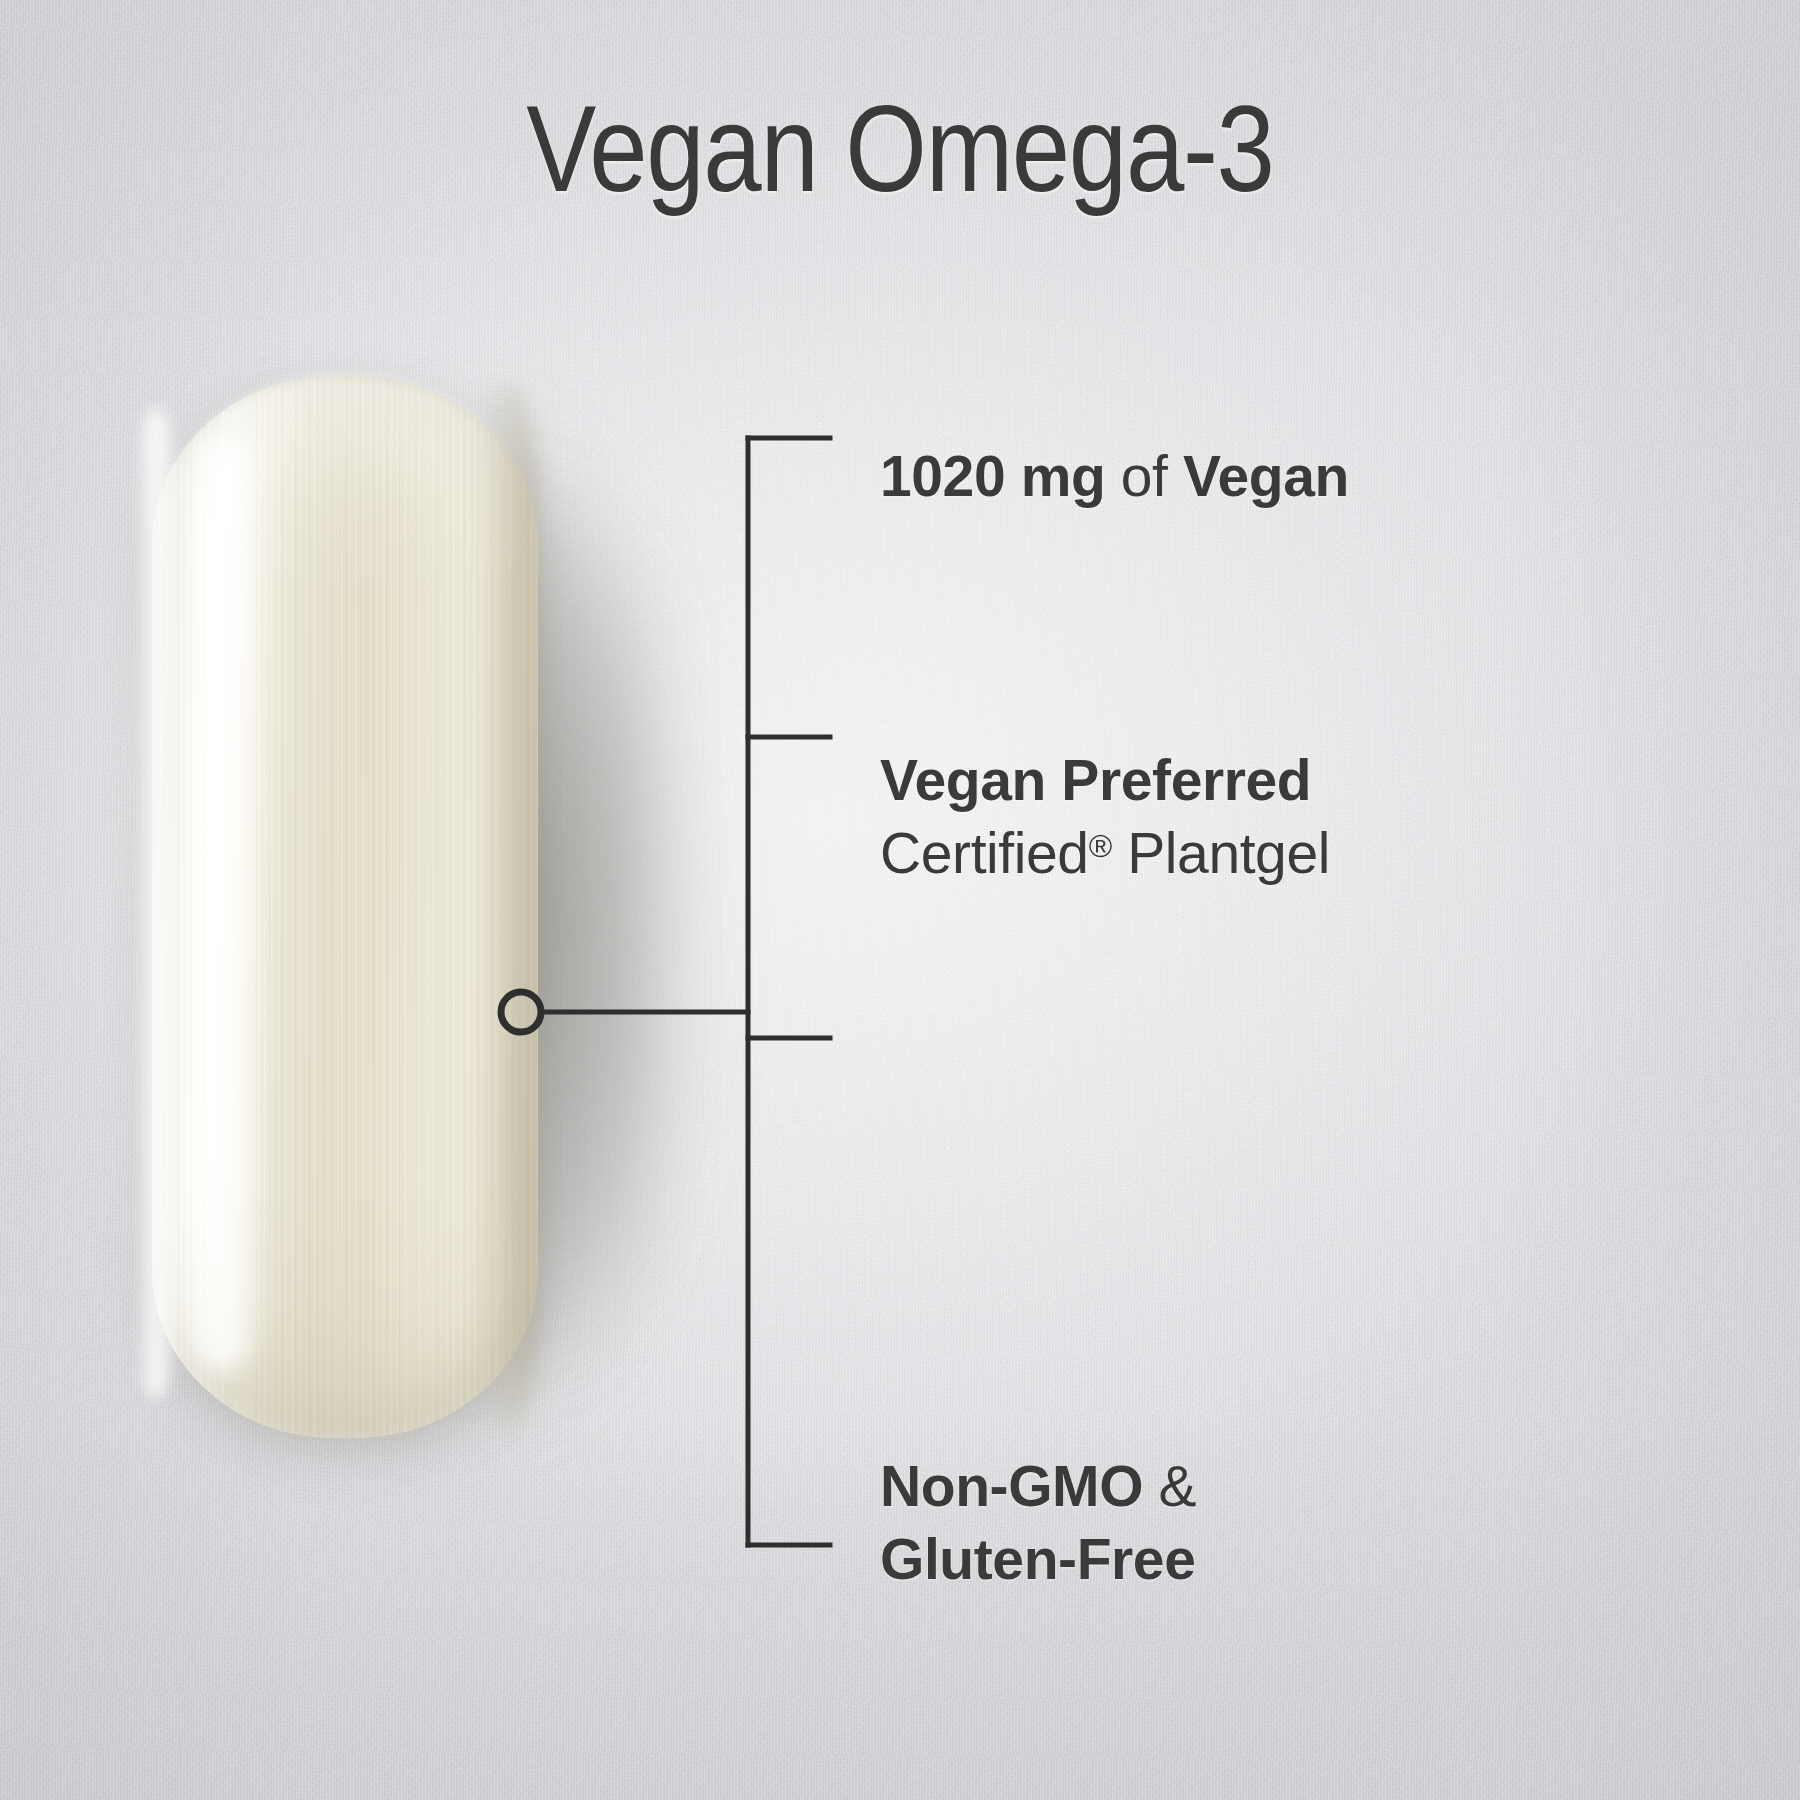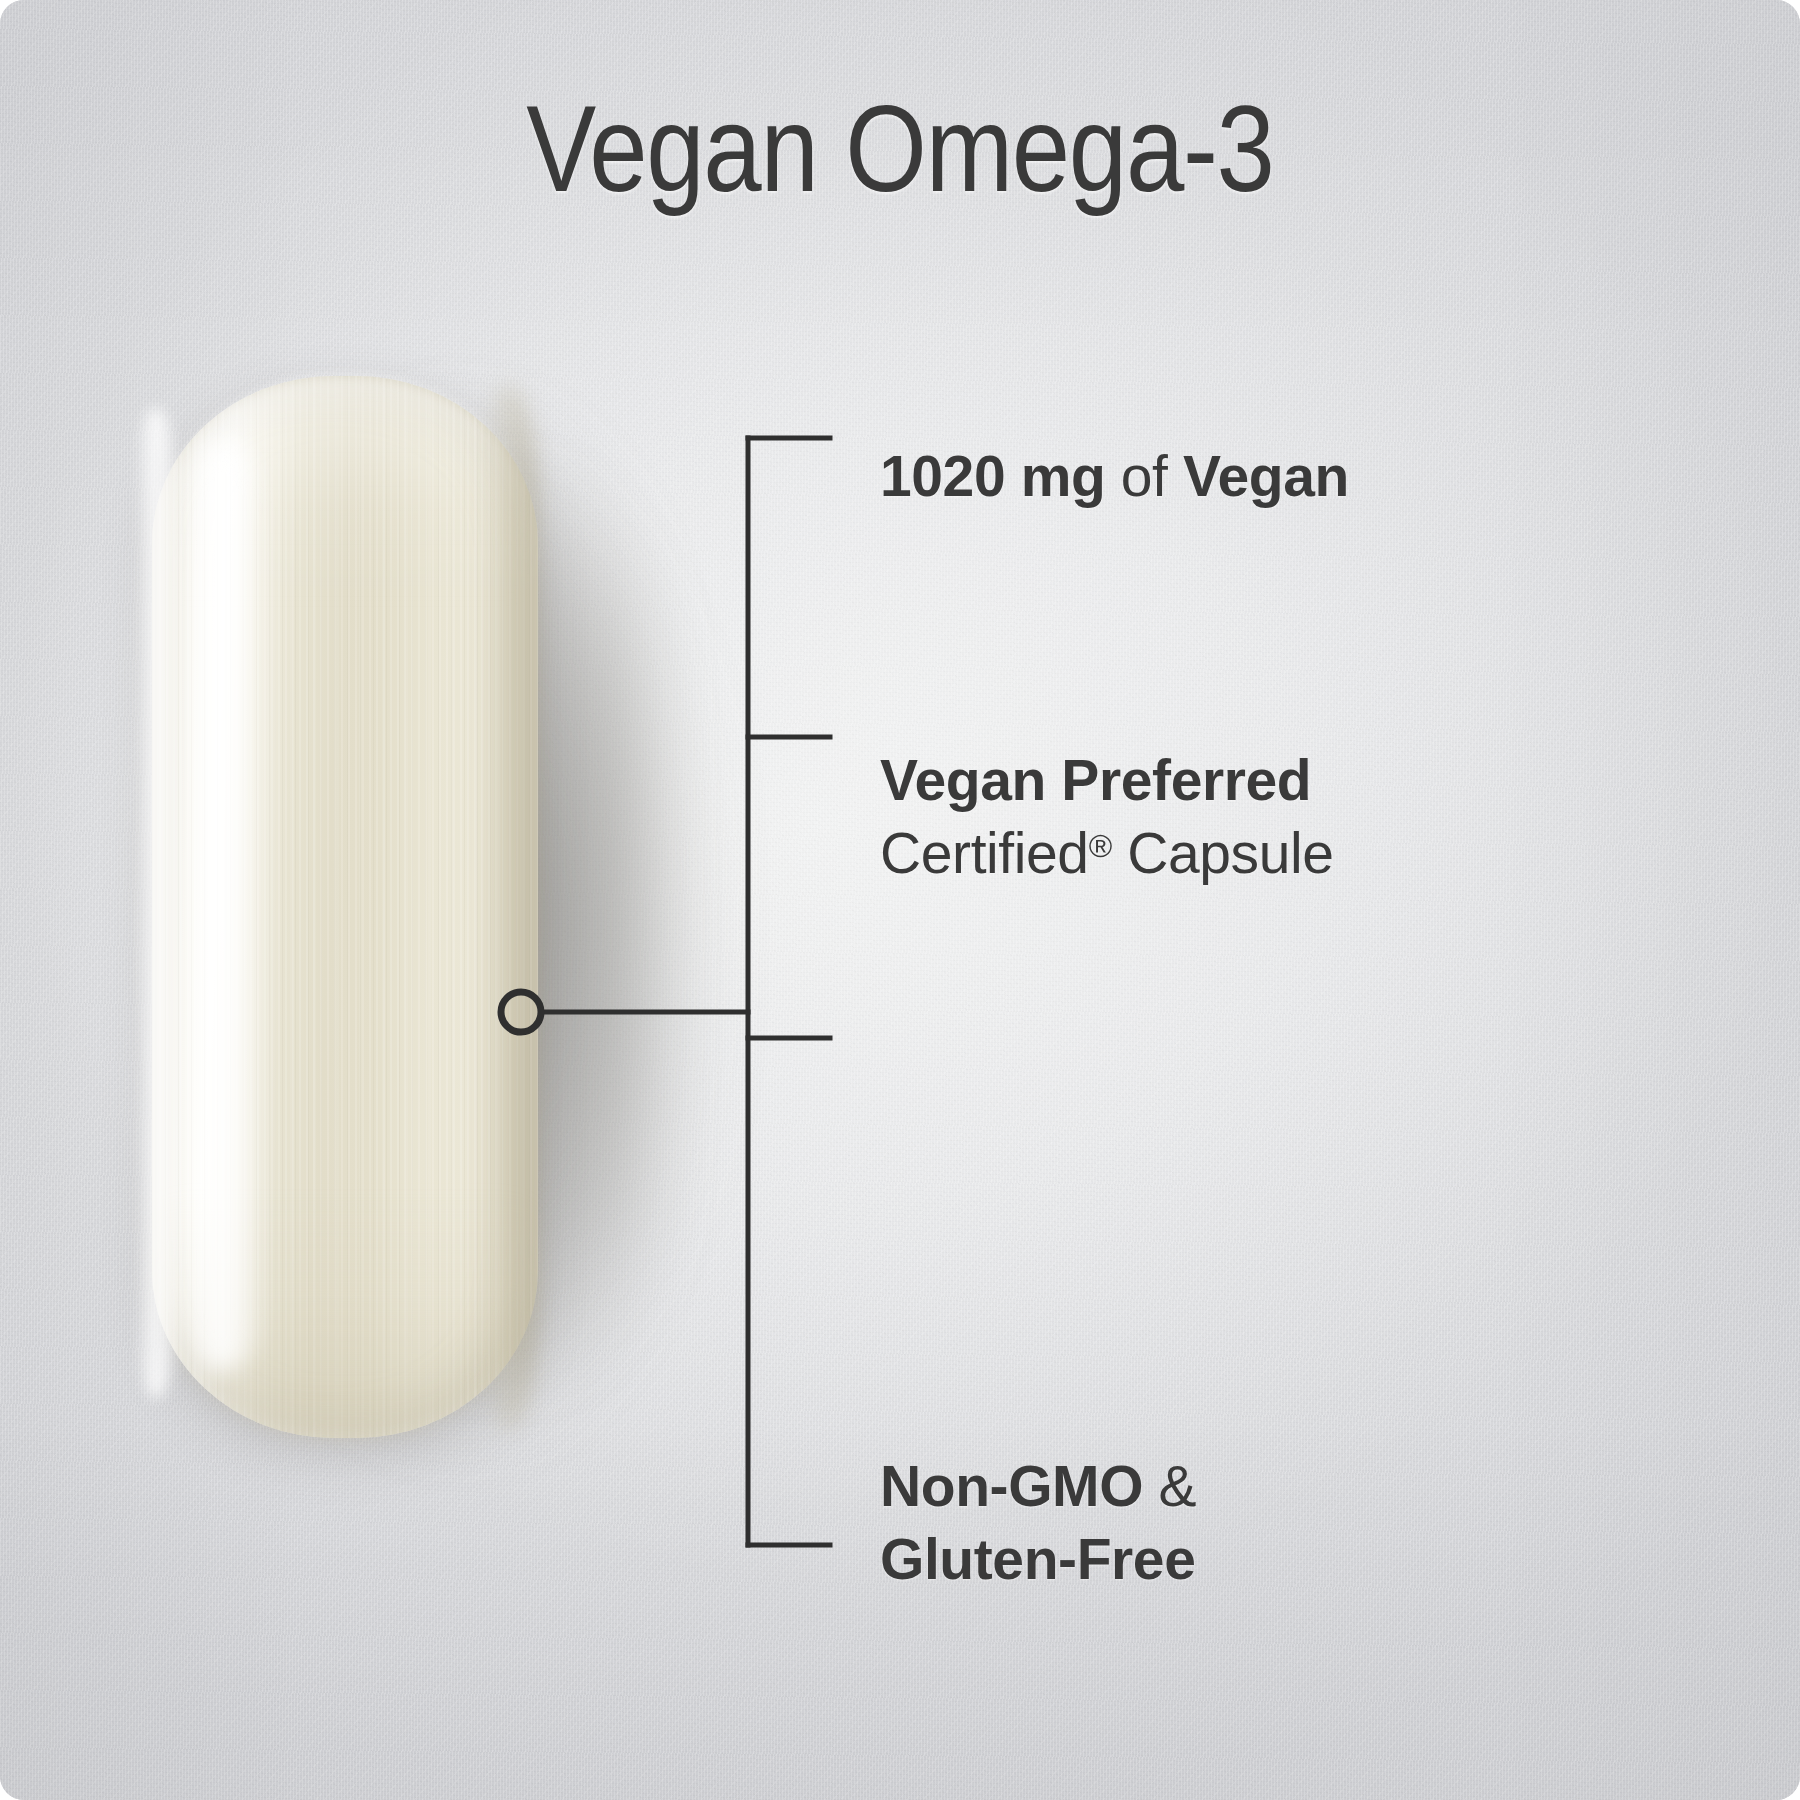--- a/index.html
+++ b/index.html
@@ -10,21 +10,20 @@
   }
   * { box-sizing: border-box; }
 
   #stage {
     position: relative;
     width: 1800px;
     height: 1800px;
     overflow: hidden;
     font-family: "Liberation Sans", sans-serif;
     background: #d9dadd;
-    border-radius: 24px;
   }
 
   
   .bg-base {
     position: absolute;
     inset: 0;
     background:
       radial-gradient(ellipse 70% 55% at 46% 46%, #eceded 0%, #e4e5e7 38%, #d9dadd 70%, #d3d4d8 100%);
   }
   .bg-grain {
@@ -283,21 +282,21 @@
     </g>
     <circle cx="521" cy="1012" r="20" fill="none" stroke="#2f2f2f" stroke-width="7"></circle>
   </svg>
 
   <div class="facts">
     <div class="fact" id="fact-0">
         <div><span class="b">1020 mg</span><span class="r"> of </span><span class="b">Vegan</span></div>
       </div>
     <div class="fact" id="fact-1">
         <div><span class="b">Vegan Preferred</span></div>
-        <div><span class="r">Certified</span><sup class="r">®</sup><span class="r"> Capsule</span></div>
+        <div><span class="r">Certified</span><sup class="r">®</sup><span class="r"> Plantgel</span></div>
       </div>
     <div class="fact" id="fact-2">
       </div>
     <div class="fact" id="fact-3">
         <div><span class="b">Non-GMO</span><span class="r"> &amp;</span></div>
         <div><span class="b">Gluten-Free</span></div>
       </div>
   </div>
 
 </div>

